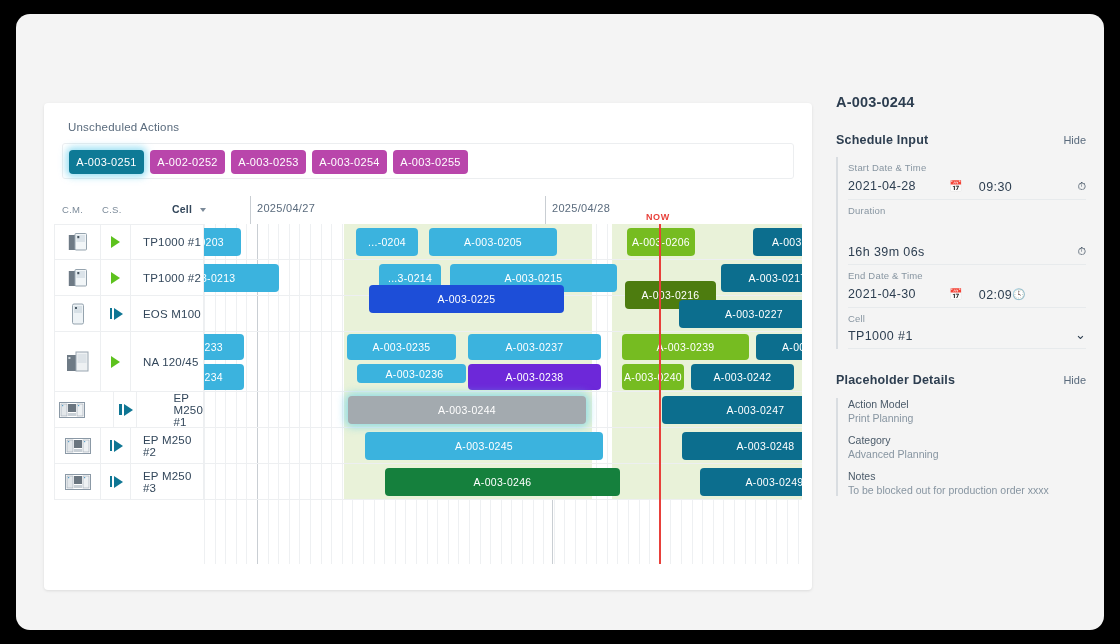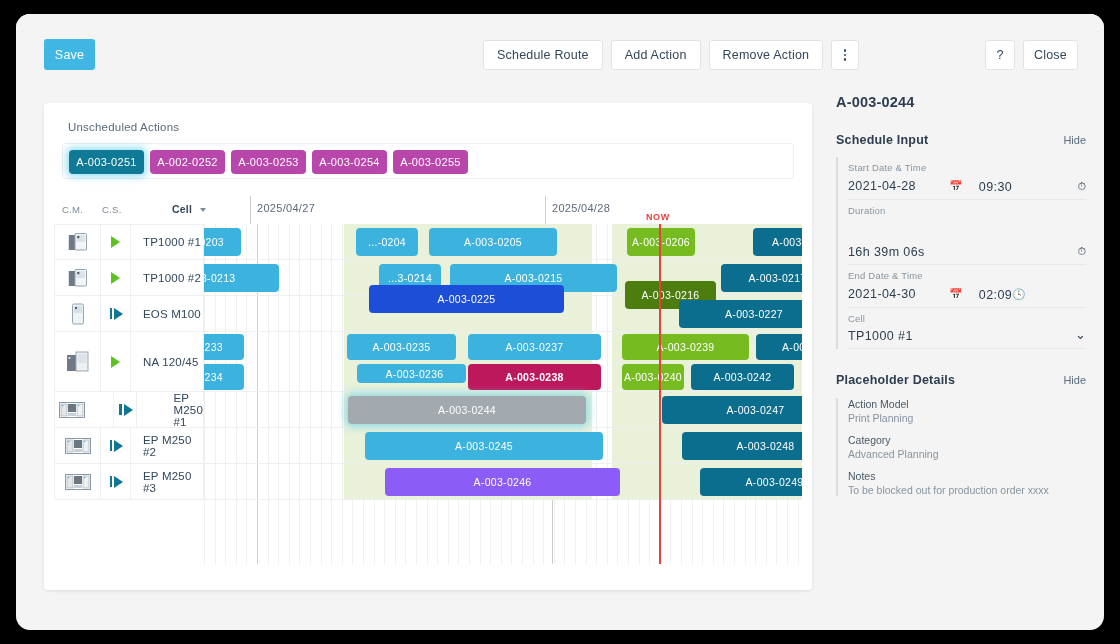--- a/index.html
+++ b/index.html
@@ -119,41 +119,20 @@
   .ico{ color:#2d3e50; font-size:11px; padding-bottom:1px; }
   .detline{ font-size:10.5px; }
   .detlbl{ color:#4a5a69; }
   .detval{ color:#8795a1; }
 </style>
 </head>
 <body>
 
 <div id="window">
 
-  <div id="toolbar">
-    <div id="save-btn" class="btn" style="border:none;">Save</div>
-
-    <div id="center-group">
-      <div class="btn">Schedule Route</div>
-      <div class="btn">Add Action</div>
-      <div class="btn">Remove Action</div>
-      <div class="btn" id="kebab">
-        <span class="kdots">
-            <i></i>
-            <i></i>
-            <i></i>
-          </span>
-      </div>
-    </div>
-
-    <div id="right-group">
-      <div class="btn" id="help-btn">?</div>
-      <div class="btn" id="close-btn">Close</div>
-    </div>
-  </div>
 
   <div id="body">
 
     <div id="left-card">
 
       <div id="unsched-title">Unscheduled Actions</div>
       <div id="unsched-box">
           <div class="chip sel" style="left: 6px; width: 75px; background: rgb(14, 122, 150);">A-003-0251</div>
           <div class="chip" style="left: 87px; width: 75px; background: rgb(185, 70, 171);">A-002-0252</div>
           <div class="chip" style="left: 168px; width: 75px; background: rgb(185, 70, 171);">A-003-0253</div>
@@ -388,28 +367,28 @@
               <div class="bar" style="top: 40px; left: 517px; width: 113px; background: rgb(12, 110, 142);">A-003-0217</div>
               <div class="bar" style="top: 61px; left: 165px; width: 195px; background: #1d4ed8;">A-003-0225</div>
               <div class="bar" style="top: 76px; left: 475px; width: 150px; background: rgb(12, 110, 142);">A-003-0227</div>
               <div class="bar" style="top: 110px; left: -60px; width: 100px; height: 26px; background: rgb(59, 179, 222);">A-003-0233</div>
               <div class="bar" style="top: 110px; left: 143px; width: 109px; height: 26px; background: rgb(59, 179, 222);">A-003-0235</div>
               <div class="bar" style="top: 110px; left: 264px; width: 133px; height: 26px; background: rgb(59, 179, 222);">A-003-0237</div>
               <div class="bar" style="top: 110px; left: 418px; width: 127px; height: 26px; background: rgb(118, 188, 33);">A-003-0239</div>
               <div class="bar" style="top: 110px; left: 552px; width: 110px; height: 26px; background: rgb(12, 110, 142);">A-003-0241</div>
               <div class="bar" style="top: 140px; left: -60px; width: 100px; height: 26px; background: rgb(59, 179, 222);">A-003-0234</div>
               <div class="bar" style="top: 140px; left: 153px; width: 109px; height: 19px; background: rgb(59, 179, 222); padding-left: 6px;">A-003-0236</div>
-              <div class="bar" style="top: 140px; left: 264px; width: 133px; height: 26px; background: #be185d; font-weight: bold;">A-003-0238</div>
+              <div class="bar" style="top: 140px; left: 264px; width: 133px; height: 26px; background: #6d28d9;">A-003-0238</div>
               <div class="bar" style="top: 140px; left: 418px; width: 62px; height: 26px; background: rgb(118, 188, 33);">A-003-0240</div>
               <div class="bar" style="top: 140px; left: 487px; width: 103px; height: 26px; background: rgb(12, 110, 142);">A-003-0242</div>
               <div class="bar selbar" style="top: 172px; left: 144px; width: 238px; background: rgb(163, 170, 175); color: rgb(255, 255, 255);">A-003-0244</div>
               <div class="bar" style="top: 172px; left: 458px; width: 187px; background: rgb(12, 110, 142);">A-003-0247</div>
               <div class="bar" style="top: 208px; left: 161px; width: 238px; background: rgb(59, 179, 222);">A-003-0245</div>
               <div class="bar" style="top: 208px; left: 478px; width: 167px; background: rgb(12, 110, 142);">A-003-0248</div>
-              <div class="bar" style="top: 244px; left: 181px; width: 235px; background: #8b5cf6;">A-003-0246</div>
+              <div class="bar" style="top: 244px; left: 181px; width: 235px; background: #15803d;">A-003-0246</div>
               <div class="bar" style="top: 244px; left: 496px; width: 149px; background: rgb(12, 110, 142);">A-003-0249</div>
               <div id="nowline" style="left: 455px; background: rgb(232, 64, 58);"></div>
             </div>
         </div>
 
         <div id="hscroll"></div>
       </div>
     </div>
 
     <div id="rpanel">

